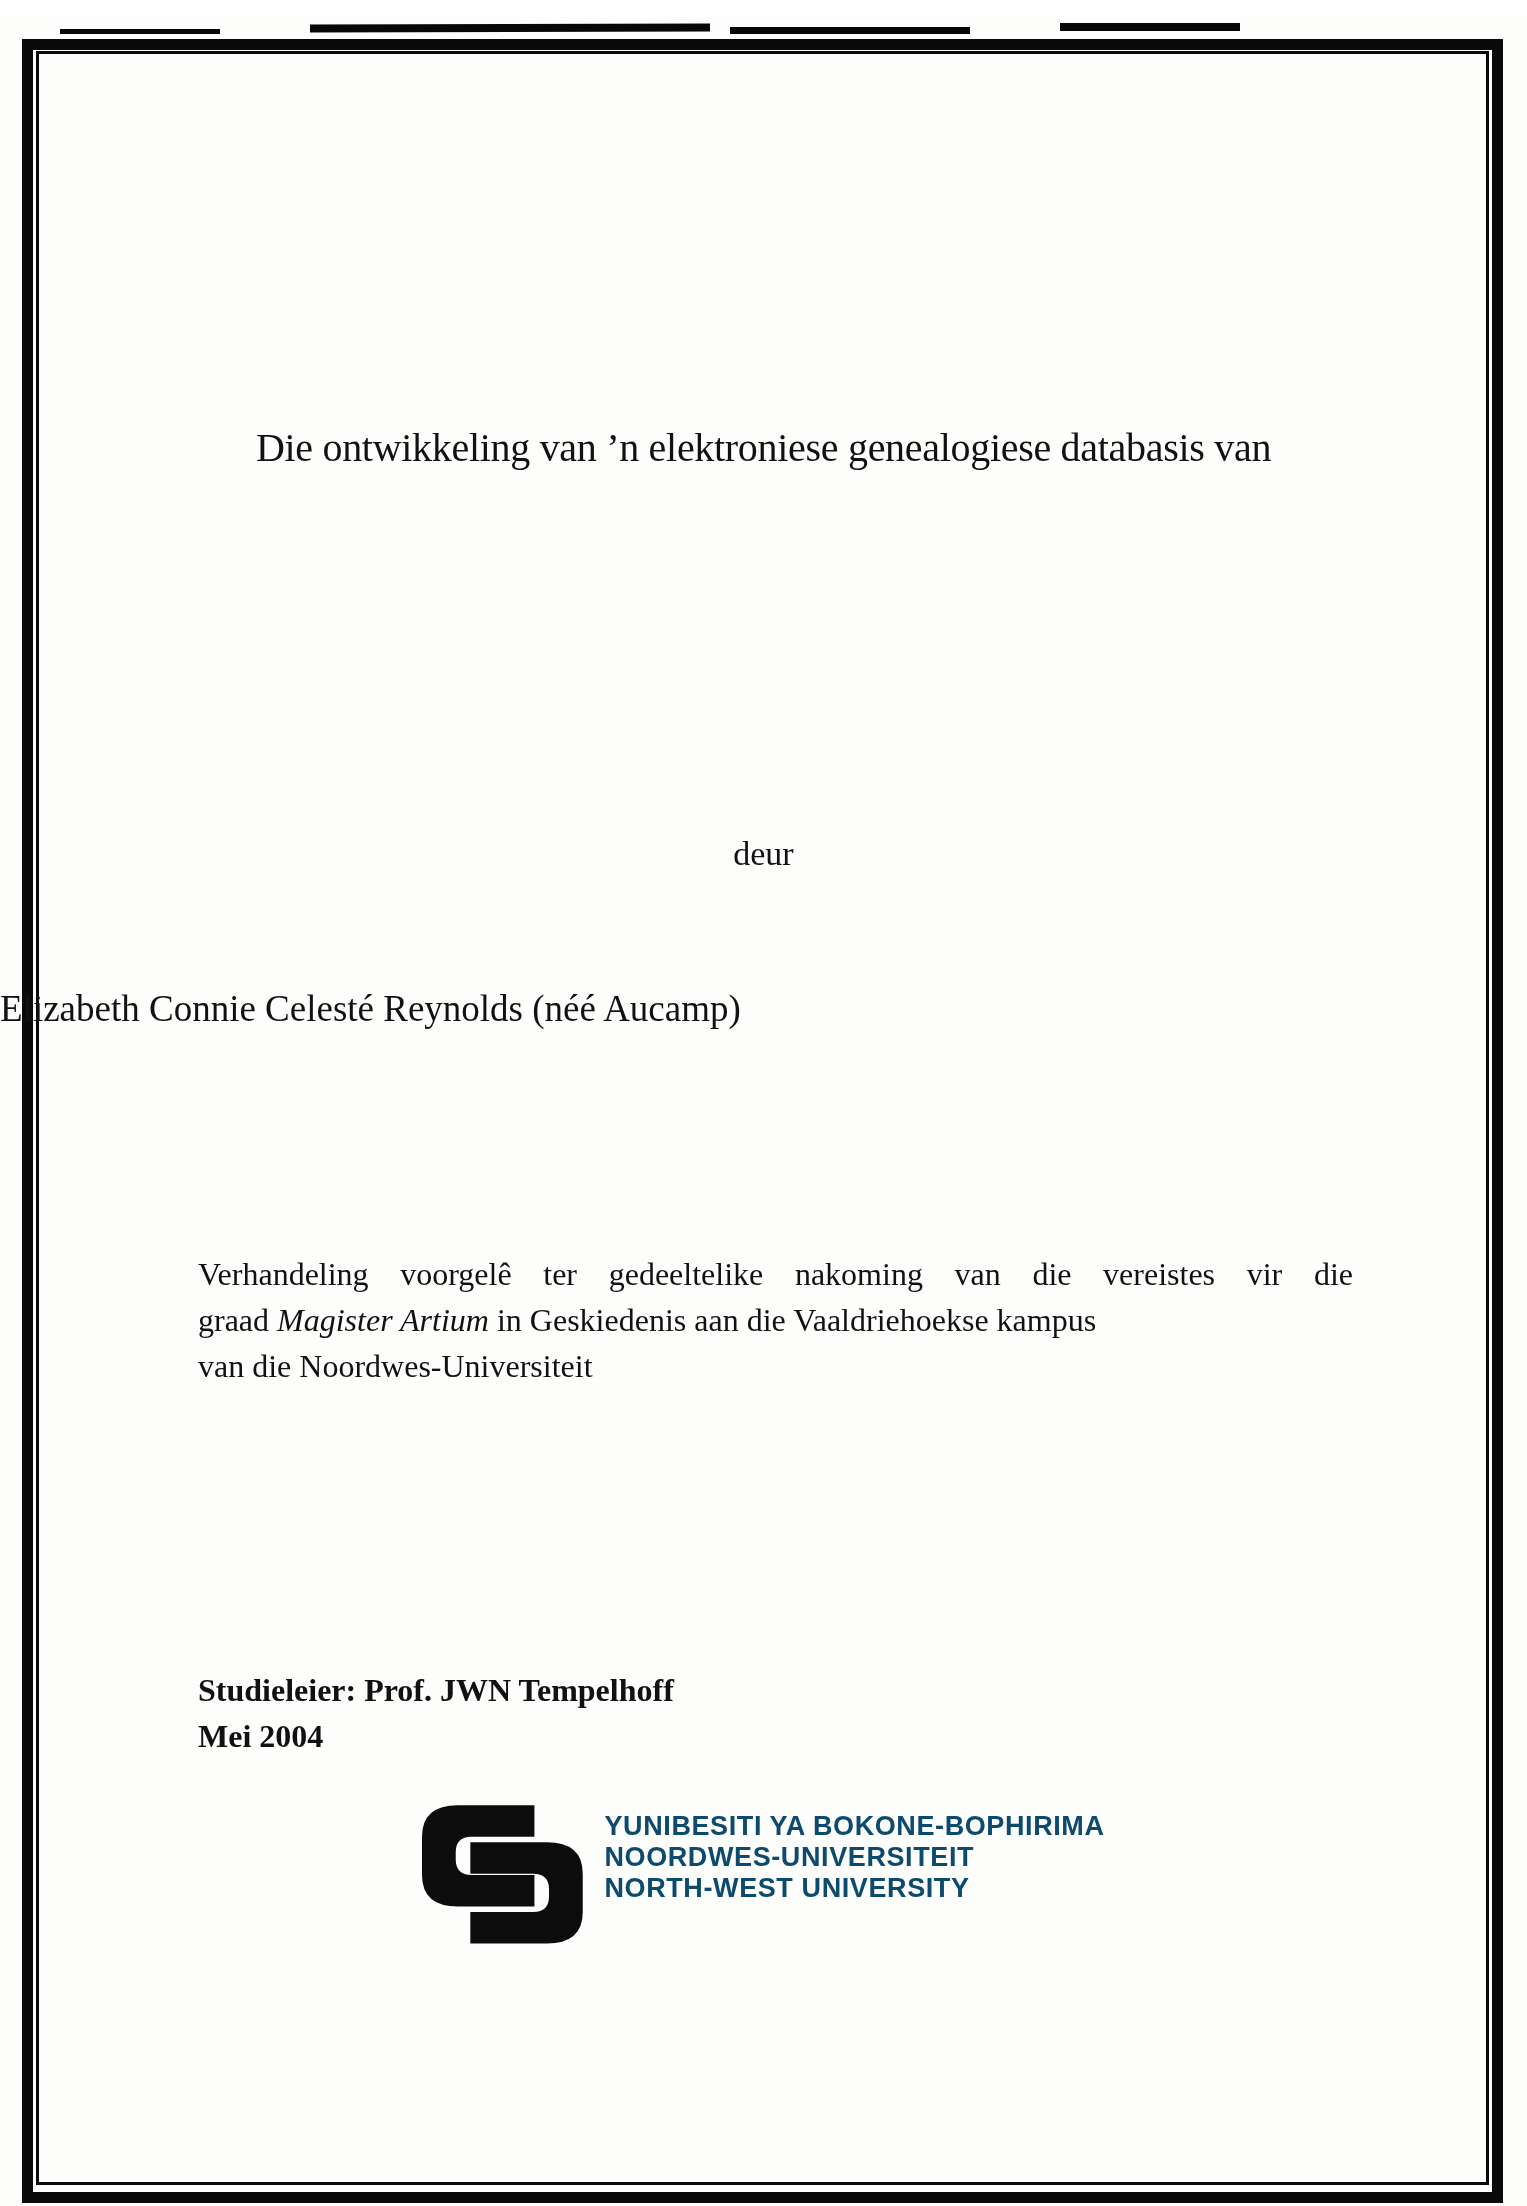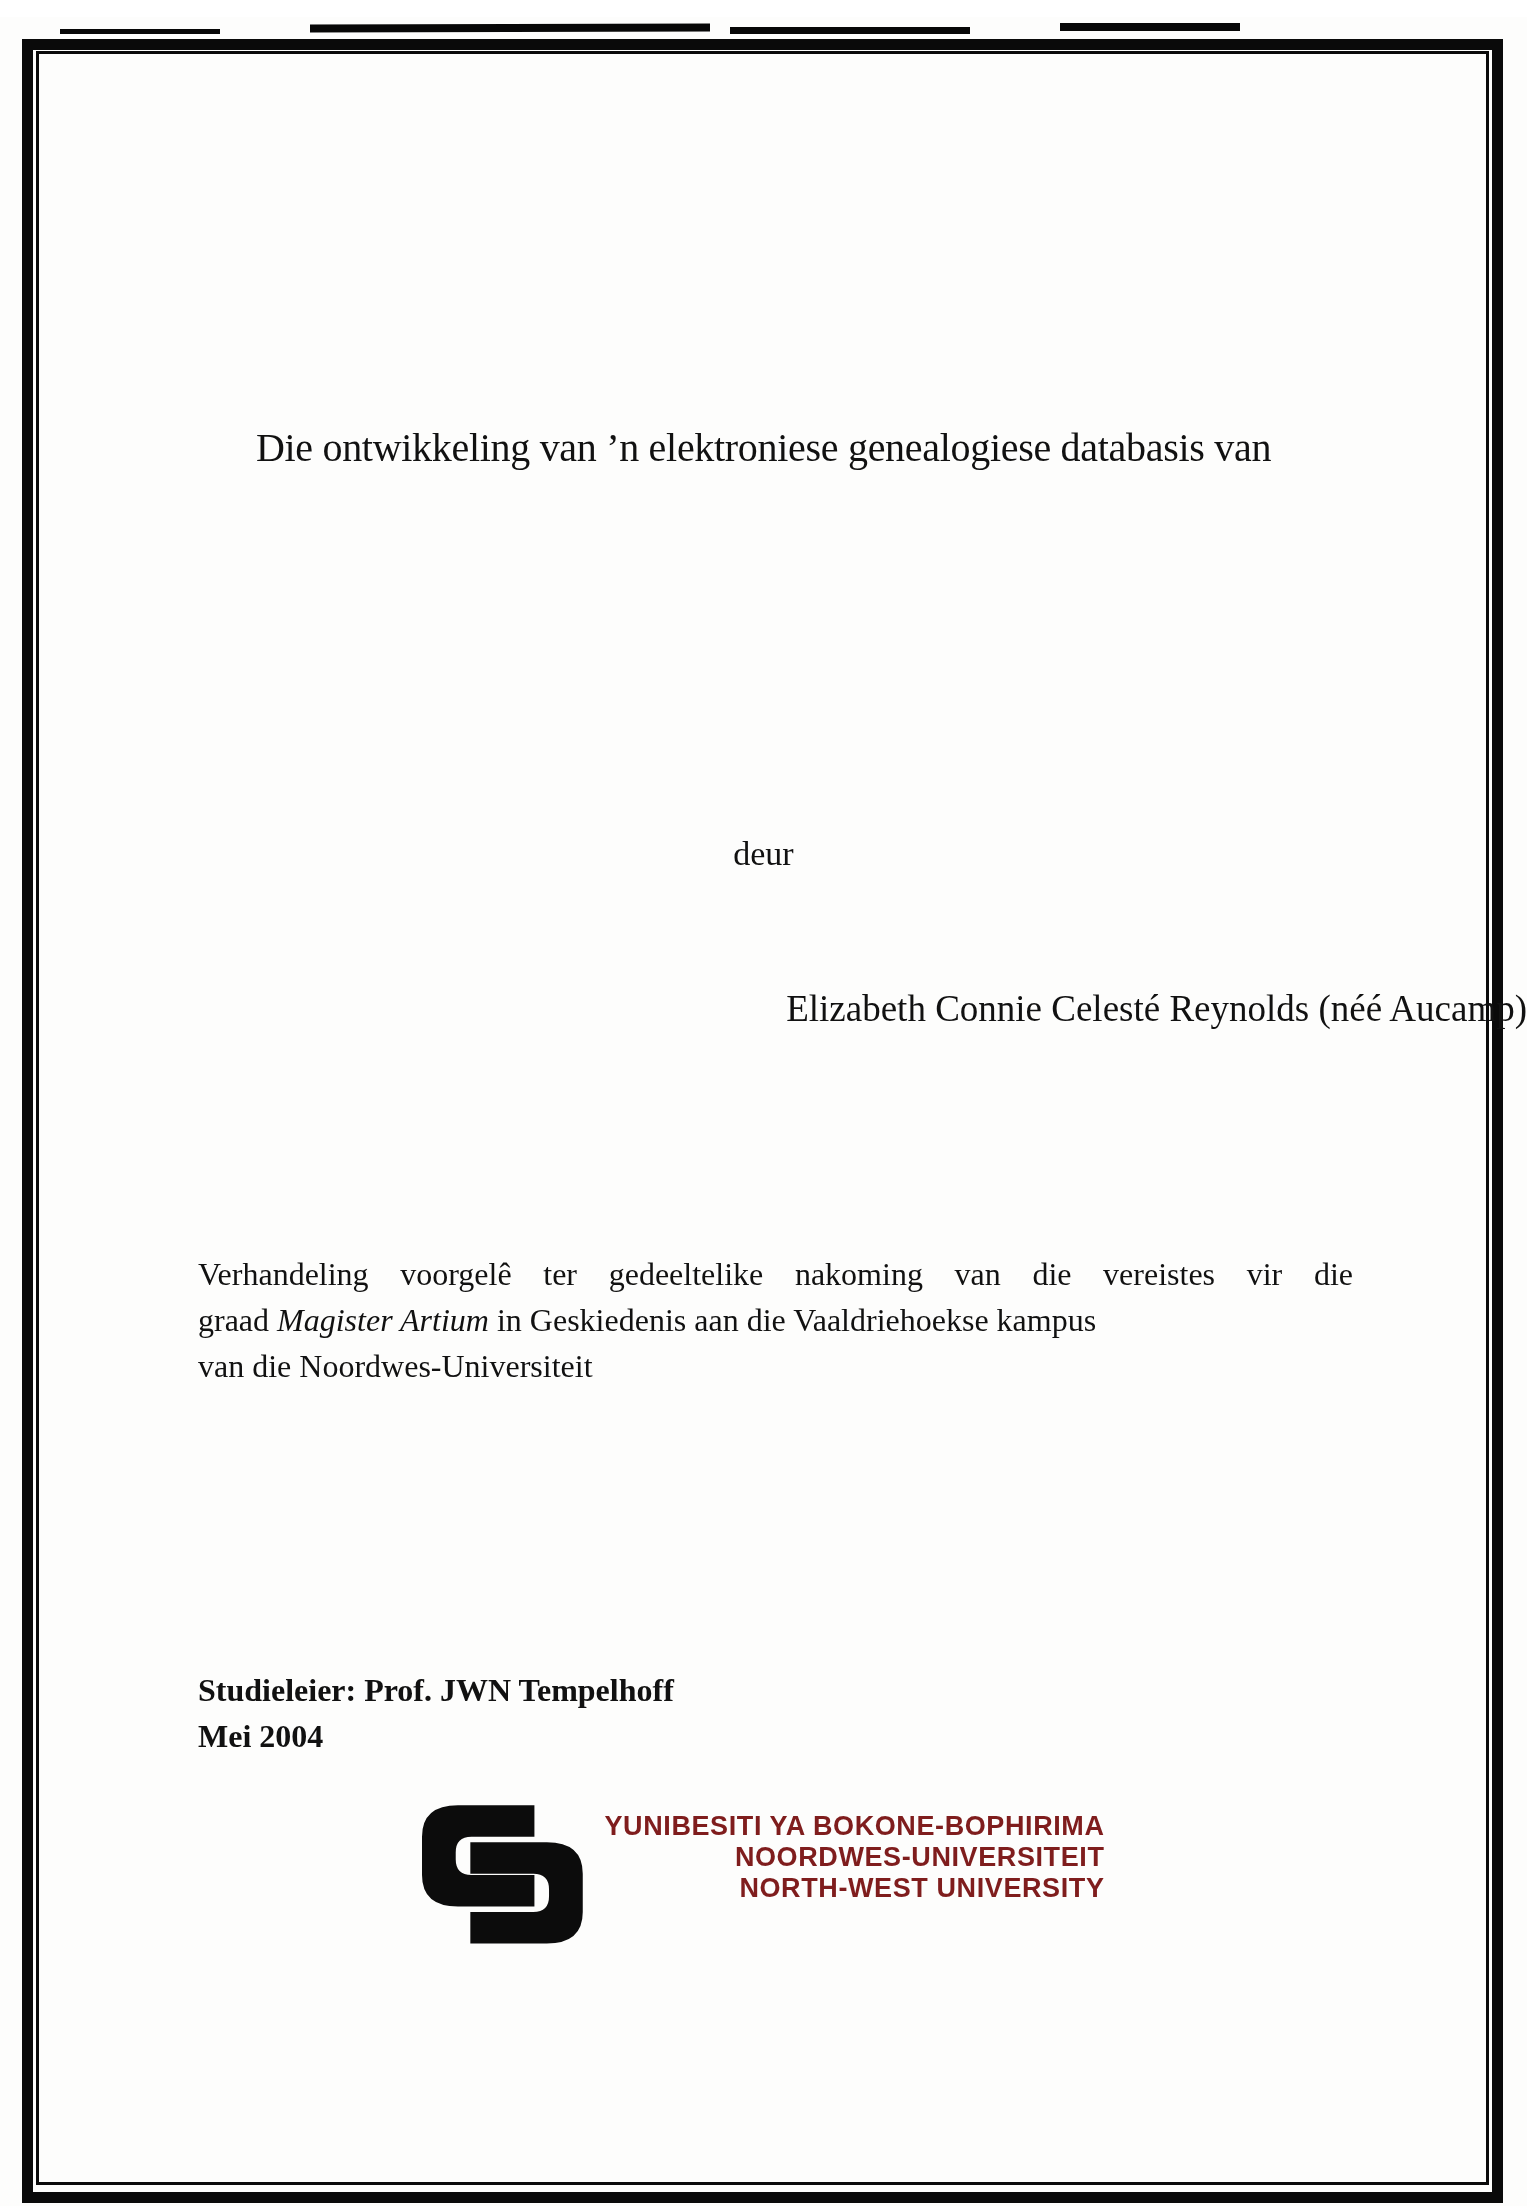--- a/index.html
+++ b/index.html
@@ -40,22 +40,22 @@
     letter-spacing: -0.3px;
   }
   .byline {
     position: absolute;
     top: 818px; left: 0; right: 0;
     text-align: center;
     font-size: 34px;
   }
   .author {
     position: absolute;
-    top: 970px; left: 0; right: 0;
-    text-align: right;
+    top: 970px; left: 0; right: 16px;
+    text-align: left;
     font-size: 37px;
   }
   .statement {
     position: absolute;
     top: 1234px; left: 198px; width: 1155px;
     font-size: 32px;
     line-height: 46px;
   }
   .statement .justified { text-align: justify; text-align-last: justify; }
   .statement .italic { font-style: italic; }
@@ -73,23 +73,22 @@
     justify-content: center;
     align-items: flex-start;
   }
   .logo-mark { flex: 0 0 auto; margin-right: 10px; }
   .logo-text {
     font-family: "Liberation Sans", sans-serif;
     font-weight: bold;
     font-size: 27px;
     line-height: 31px;
     letter-spacing: 0.6px;
-    text-align: right;
     padding-top: 6px;
-    color: #7f1d1d;
+    color: #0c4a6e;
     white-space: nowrap;
   }
 </style>
 </head>
 <body>
 
 <div class="page">
 
   <div class="artifact a1"></div>
   <div class="artifact a2"></div>

